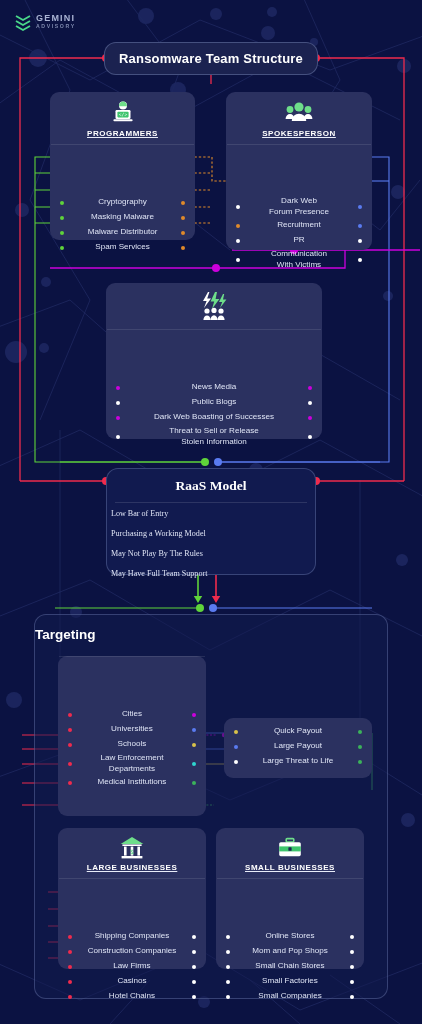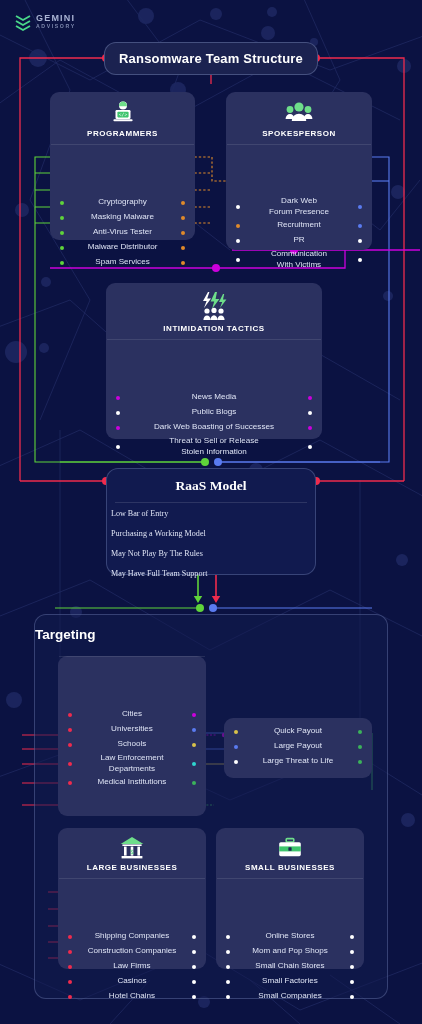--- a/index.html
+++ b/index.html
@@ -22,21 +22,21 @@
   .logo-txt { line-height:1; }
   .logo-name { font-size:9px; letter-spacing:1.2px; color:#aab4d4; font-weight:bold; }
   .logo-sub { font-size:5.2px; letter-spacing:1.6px; color:#7d88ad; font-weight:bold; margin-top:1px; }
 
   
   .card {
     position:absolute;
     background:#2b3160;
     border-radius:9px;
   }
-  .card-head { padding:8px 22px 5px; text-align:center; }
+  .card-head { padding:8px 22px 5px; text-align:center;text-decoration:underline; }
   .card-title {
     font-size:8px; font-weight:bold; letter-spacing:.55px;
     color:#ffffff; line-height:1.25;
   }
   .card-sep { height:1px; background:rgba(255,255,255,.10); margin:0 1px; }
   .card-body { padding:6px 0 7px;margin-top:44px; }
   .row {
     position:relative; display:flex; align-items:center; justify-content:center;
     min-height:15px; padding:1px 20px;
   }
@@ -316,25 +316,20 @@
           <span class="row-txt">Cryptography</span>
           <span class="dot r" style="background: rgb(224, 138, 42);"></span>
         </div>
         <div class="row">
           <span class="dot l" style="background: rgb(95, 211, 58);"></span>
           <span class="row-txt">Masking Malware</span>
           <span class="dot r" style="background: rgb(224, 138, 42);"></span>
         </div>
         <div class="row">
           <span class="dot l" style="background: rgb(95, 211, 58);"></span>
-          <span class="row-txt">Anti-Virus Tester</span>
-          <span class="dot r" style="background: rgb(224, 138, 42);"></span>
-        </div>
-        <div class="row">
-          <span class="dot l" style="background: rgb(95, 211, 58);"></span>
           <span class="row-txt">Malware Distributor</span>
           <span class="dot r" style="background: rgb(224, 138, 42);"></span>
         </div>
         <div class="row">
           <span class="dot l" style="background: rgb(95, 211, 58);"></span>
           <span class="row-txt">Spam Services</span>
           <span class="dot r" style="background: rgb(224, 138, 42);"></span>
         </div>
       </div>
   </div>
@@ -386,21 +381,20 @@
           <path d="M19 1 L14.6 10.6h3.6L16 18l7.4-10h-3.8L21 1z" fill="#6ede8a"></path>
           <path d="M27 3 L23 11 h3.2 L24 17 l6.4-8.4h-3.4L28.2 3z" fill="#6ede8a"></path>
           <circle cx="11" cy="20" r="2.6" fill="#ffffff"></circle>
           <circle cx="18" cy="19.4" r="2.6" fill="#ffffff"></circle>
           <circle cx="25" cy="20" r="2.6" fill="#ffffff"></circle>
           <path d="M7.4 29c0-2.6 1.6-4.6 3.6-4.6s3.6 2 3.6 4.6z" fill="#ffffff"></path>
           <path d="M14.4 29c0-2.6 1.6-4.8 3.6-4.8s3.6 2.2 3.6 4.8z" fill="#ffffff"></path>
           <path d="M21.4 29c0-2.6 1.6-4.6 3.6-4.6s3.6 2 3.6 4.6z" fill="#ffffff"></path>
         </svg>
       </div>
-      <div class="card-title">INTIMIDATION TACTICS</div>
     </div>
     <div class="card-sep"></div>
     <div class="card-body">
         <div class="row">
           <span class="dot l" style="background: rgb(204, 0, 221);"></span>
           <span class="row-txt">News Media</span>
           <span class="dot r" style="background: rgb(204, 0, 221);"></span>
         </div>
         <div class="row">
           <span class="dot l" style="background: rgb(255, 255, 255);"></span>

